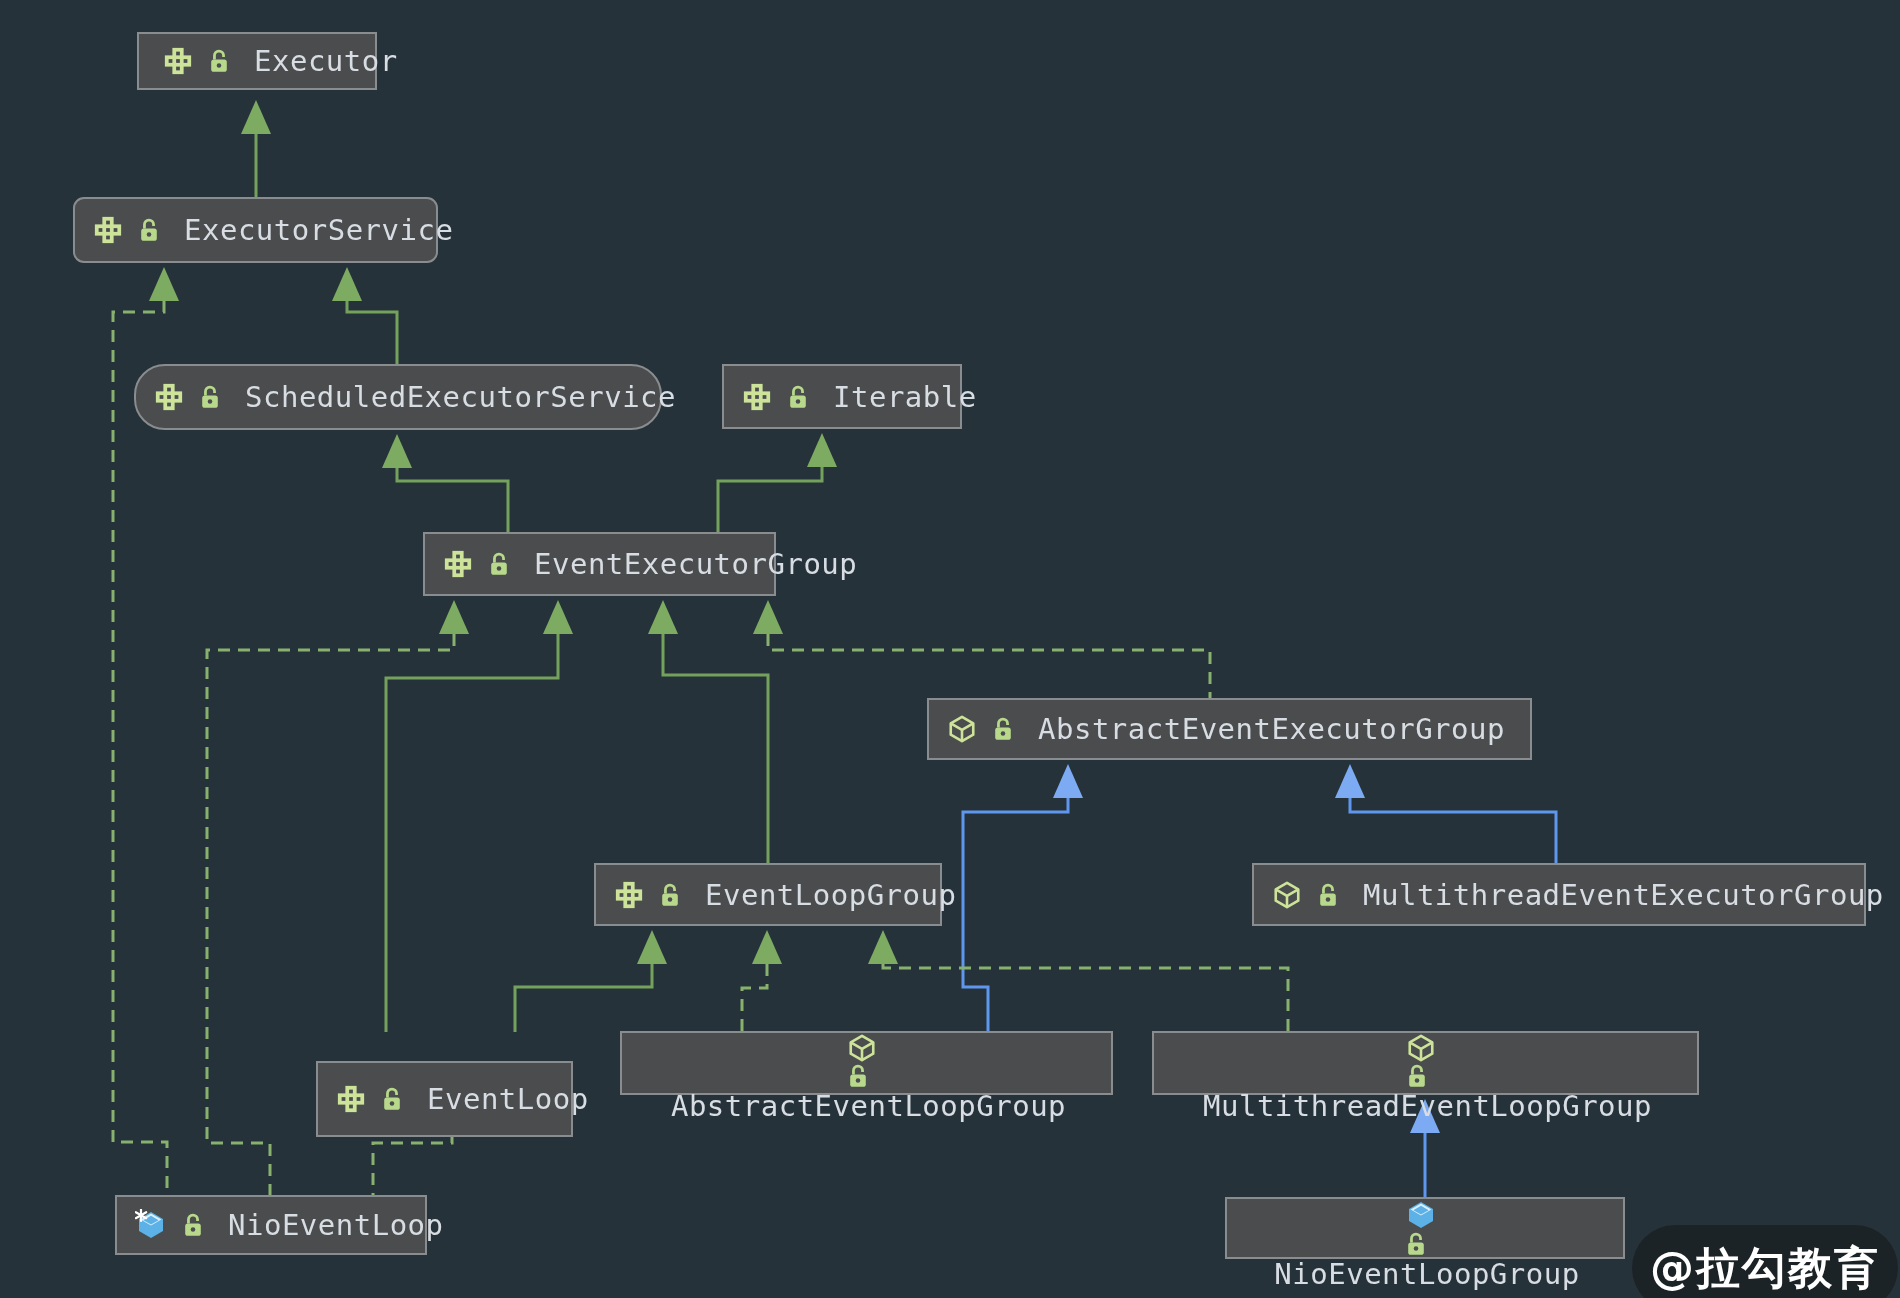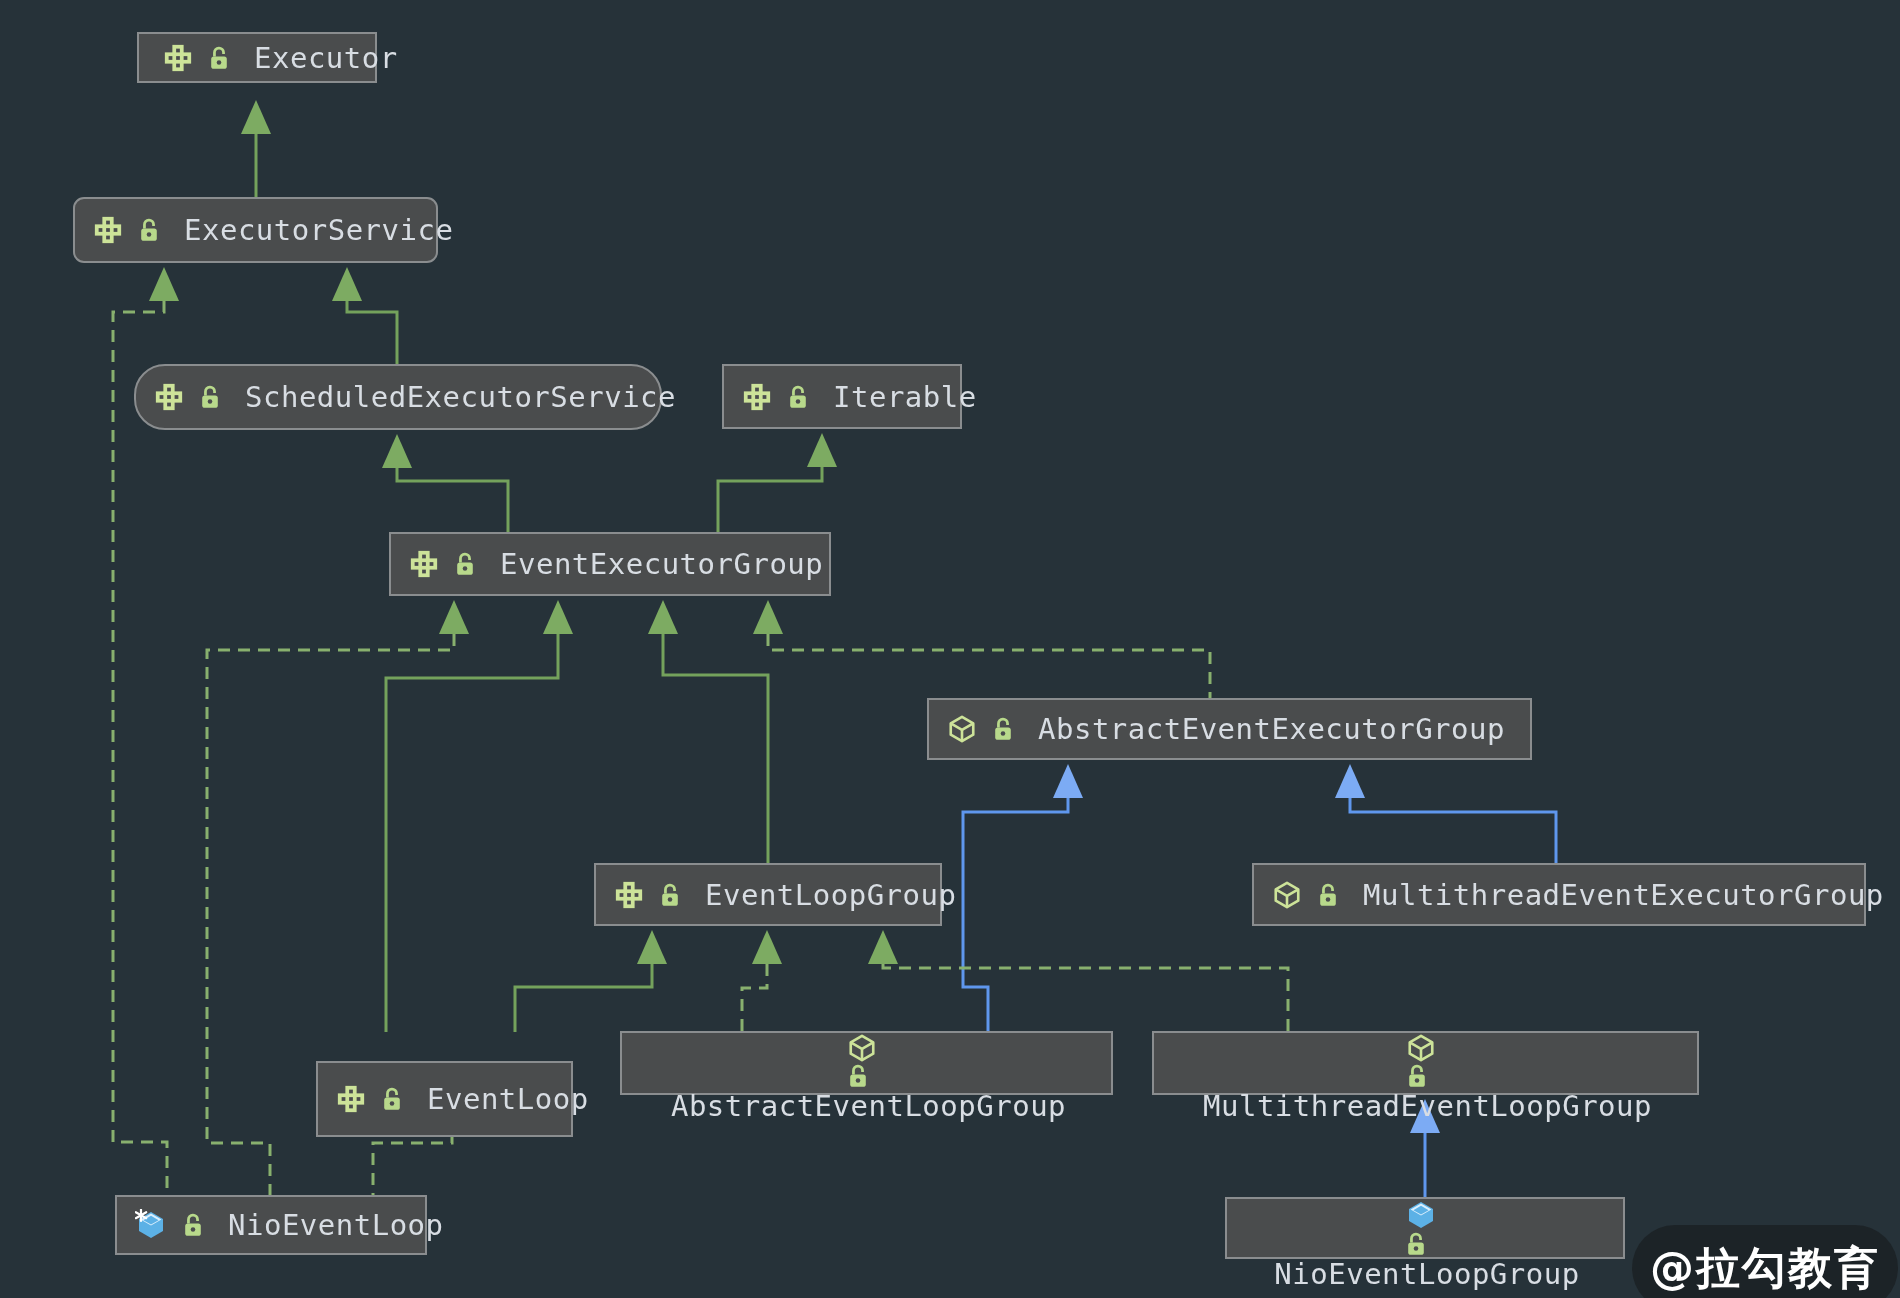--- a/index.html
+++ b/index.html
@@ -80,21 +80,21 @@
       <g>
     <path d="M452,1132 L452,1143 L373,1143 L373,1195" fill="none" stroke="#88b06e" stroke-width="3" stroke-dasharray="12,8"></path>
     <polygon points="452,1098 437,1132 467,1132" fill="#7dab62"></polygon>
   </g>
       <g>
     <path d="M1425,1133 L1425,1197" fill="none" stroke="#5f97ee" stroke-width="3"></path>
     <polygon points="1425,1099 1410,1133 1440,1133" fill="#7cabf4"></polygon>
   </g>
     </svg>
   <div id="nodes">
-      <div class="node" style="left: 137px; top: 32px; width: 240px; height: 51px; padding-left: 24px;">
+      <div class="node" style="left: 137px; top: 32px; width: 240px; height: 58px; padding-left: 24px;">
         <span class="icon">
           <svg width="30" height="30" viewBox="0 0 16 16">
     <rect x="5" y="1" width="6" height="14" fill="#cde399"></rect>
     <rect x="1" y="5" width="14" height="6" fill="#cde399"></rect>
     <rect x="7" y="3" width="2" height="2" fill="#4a4c4d"></rect>
     <rect x="7" y="7" width="2" height="2" fill="#4a4c4d"></rect>
     <rect x="7" y="11" width="2" height="2" fill="#4a4c4d"></rect>
     <rect x="3" y="7" width="2" height="2" fill="#4a4c4d"></rect>
     <rect x="11" y="7" width="2" height="2" fill="#4a4c4d"></rect>
   </svg>
@@ -164,21 +164,21 @@
         </span>
         <span class="lock">
           <svg width="26" height="26" viewBox="0 0 16 16">
     <path d="M5.2 7 L5.2 4.8 A2.8 2.8 0 0 1 10.8 4.6 L10.8 5.6" fill="none" stroke="#b8d98b" stroke-width="1.7"></path>
     <rect x="3.2" y="7" width="9.6" height="7.6" rx="1.6" fill="#b8d98b"></rect>
     <circle cx="8" cy="10.8" r="1.4" fill="#4a4c4d"></circle>
   </svg>
         </span>
         <span class="label">Iterable</span>
       </div>
-      <div class="node" style="left: 389px; top: 532px; width: 442px; height: 64px;">
+      <div class="node" style="left: 423px; top: 532px; width: 353px; height: 64px;">
         <span class="icon">
           <svg width="30" height="30" viewBox="0 0 16 16">
     <rect x="5" y="1" width="6" height="14" fill="#cde399"></rect>
     <rect x="1" y="5" width="14" height="6" fill="#cde399"></rect>
     <rect x="7" y="3" width="2" height="2" fill="#4a4c4d"></rect>
     <rect x="7" y="7" width="2" height="2" fill="#4a4c4d"></rect>
     <rect x="7" y="11" width="2" height="2" fill="#4a4c4d"></rect>
     <rect x="3" y="7" width="2" height="2" fill="#4a4c4d"></rect>
     <rect x="11" y="7" width="2" height="2" fill="#4a4c4d"></rect>
   </svg>

